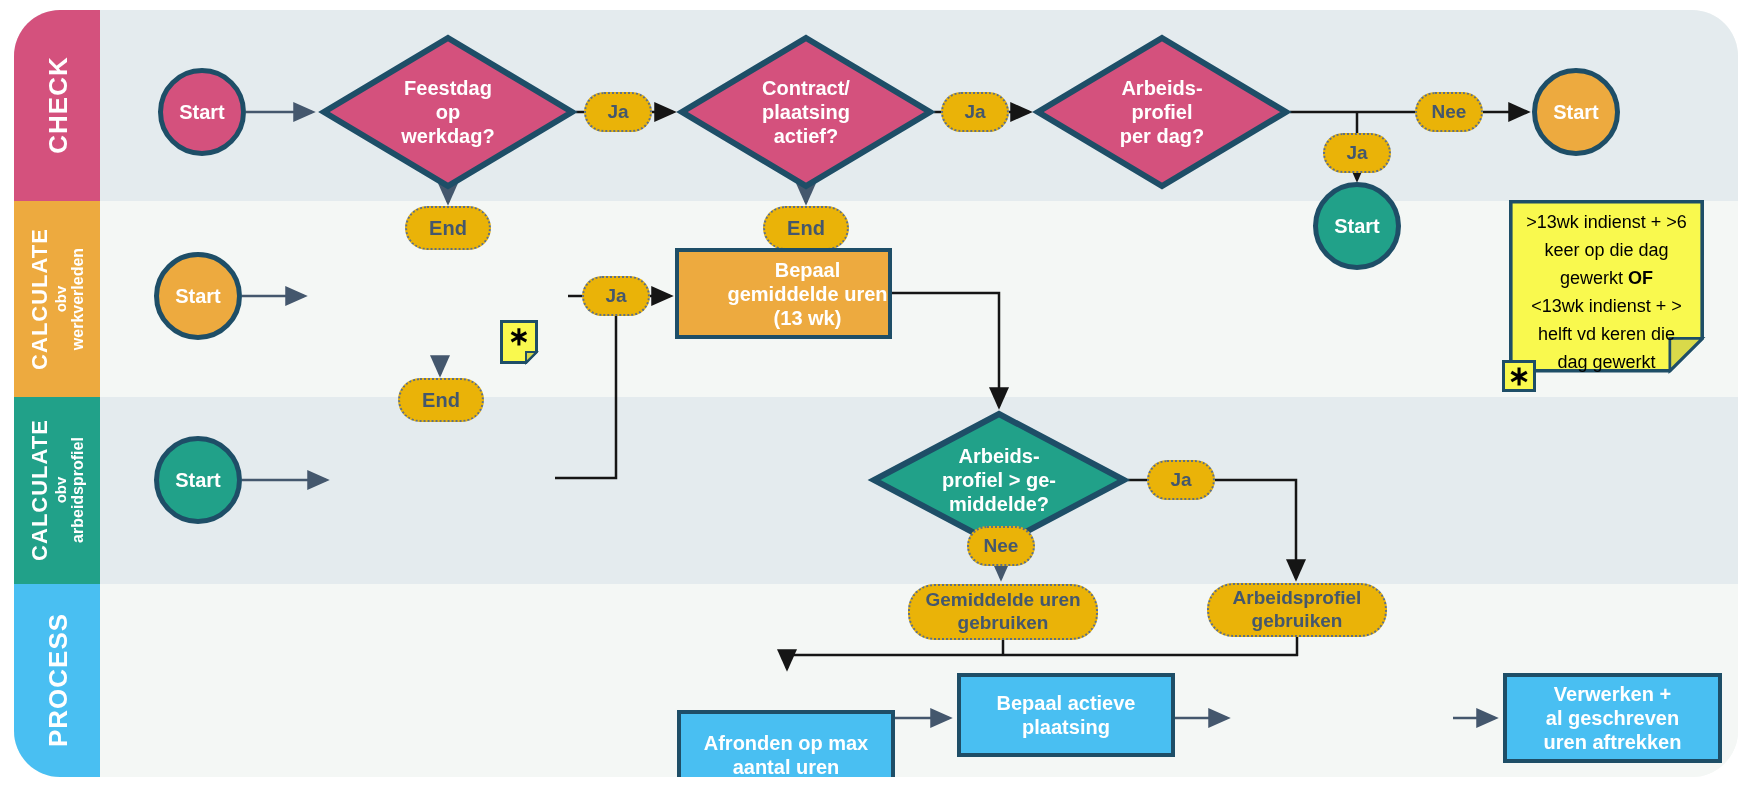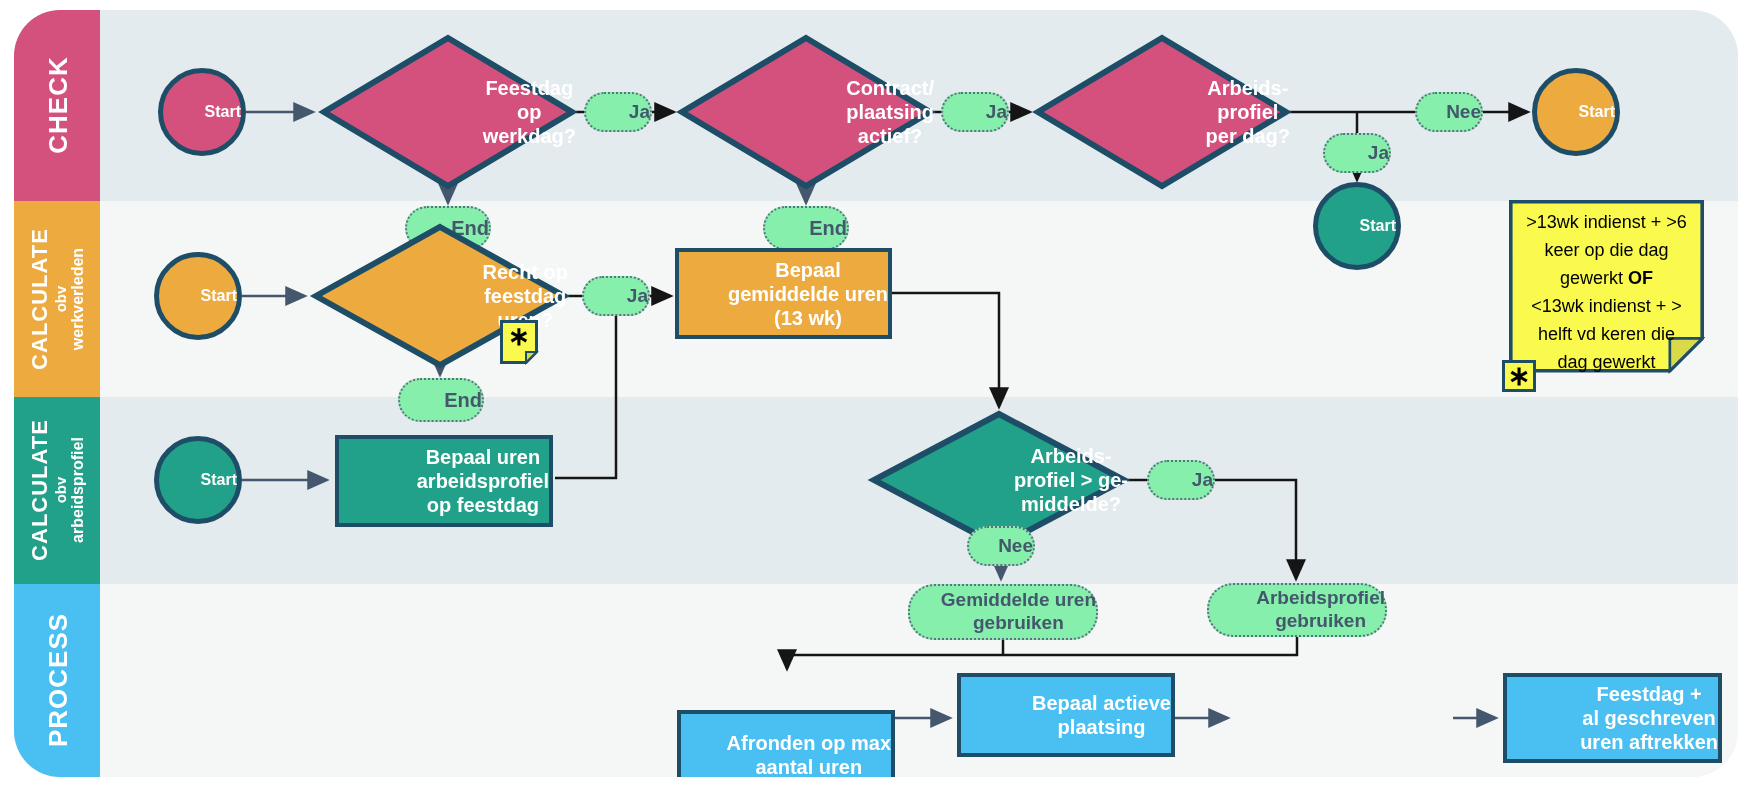--- a/index.html
+++ b/index.html
@@ -6,31 +6,31 @@
   body{width:1754px;height:786px;position:relative;font-family:"Liberation Sans",sans-serif;-webkit-font-smoothing:antialiased;}
   .canvas{position:absolute;left:14px;top:10px;width:1724px;height:767px;border-radius:46px;overflow:hidden;background:#f4f7f5;}
   .band{position:absolute;left:0;width:100%;}
   .band.b1{background:#e4ebee;}
   .band.b2{background:#f4f7f5;}
   .bar{position:absolute;left:0;width:86px;}
   .bar-label{position:absolute;transform:translate(-50%,-50%) rotate(-90deg);display:flex;flex-direction:column;align-items:center;justify-content:center;color:#fff;font-weight:bold;white-space:nowrap;text-align:center;}
   .bar-main{font-size:26px;letter-spacing:1px;line-height:1.1;}
   .bar-sub1{font-size:15px;line-height:1.15;}
   .bar-sub2{font-size:16px;line-height:1.15;}
-  .node{position:absolute;display:flex;align-items:center;justify-content:flex-end;text-align:center;font-weight:bold;z-index:3;}
+  .node{position:absolute;display:flex;align-items:center;justify-content:center;text-align:center;font-weight:bold;z-index:3;}
   .lbl{white-space:pre-line;line-height:1.2;}
-  .circle{border-radius:50%;border:5px solid #1e4e67;color:#fff;font-size:16px;box-sizing:border-box;}
+  .circle{border-radius:50%;border:5px solid #1e4e67;color:#fff;font-size:20px;box-sizing:border-box;}
   .c-pink{background:#d4517d;}
   .c-orange{background:#edaa3f;}
   .c-teal{background:#21a189;}
   .rectnode{border:4px solid #1e4e67;color:#fff;font-size:20px;box-sizing:border-box;}
   .r-orange{background:#edaa3f;padding-left:48px;}
   .r-teal{background:#21a189;}
   .r-blue{background:#49bff2;}
-  .oval{background:#86efac;border:2px dotted #5f7084;border-radius:26px;color:#44576d;box-sizing:border-box;}
+  .oval{background:#eab308;border:2px dotted #5f7084;border-radius:26px;color:#44576d;box-sizing:border-box;}
   .oval.small{font-size:19px;}
   .oval.end{font-size:20px;}
   .oval.use{font-size:19px;}
   .diamond{z-index:3;}
   .diamond svg{position:absolute;inset:0;overflow:visible;}
   .diamond .lbl{position:relative;color:#fff;font-size:20px;}
   .edges{position:absolute;inset:0;z-index:1;}
   .note{position:absolute;z-index:4;}
   .note svg{position:absolute;inset:0;overflow:visible;}
   .note-text{position:absolute;inset:8px 6px 14px 6px;display:flex;align-items:center;justify-content:center;text-align:center;color:#000;font-size:18px;line-height:1.55;white-space:pre-line;}
@@ -174,28 +174,20 @@
   </div>
 
   <div class="node circle c-teal" style="left:1299px;top:172px;width:88px;height:88px;">
     <span class="lbl">Start</span>
   </div>
 
   <div class="node circle c-orange" style="left:140px;top:242px;width:88px;height:88px;">
     <span class="lbl">Start</span>
   </div>
 
-  <div class="node diamond" style="left:298px;top:213px;width:256px;height:146px;">
-    <svg viewBox="0 0 256 146">
-        <polygon points="128,4 252,73 128,142 4,73" fill="#edaa3f" stroke="#1e4e67" stroke-width="6"></polygon>
-      </svg>
-    <span class="lbl">Recht op
-feestdag
-uren?</span>
-  </div>
 
   <div class="note" style="left:486px;top:310px;width:38px;height:44px;">
     <svg viewBox="0 0 38 44">
       <polygon points="1.5,1.5 36.5,1.5 36.5,32 26,42.5 1.5,42.5" fill="#f9f94e" stroke="#1e4e67" stroke-width="3"></polygon>
       <polygon points="36.5,32 26,42.5 26,32" fill="#d9d94a" stroke="#1e4e67" stroke-width="2"></polygon>
     </svg>
     <div class="small-note-ast">∗</div>
   </div>
 
   <div class="node oval small" style="left:568px;top:266px;width:68px;height:40px;">
@@ -225,25 +217,20 @@
 dag gewerkt</span></div></div>
   </div>
   <div class="ast-box" style="left:1488px;top:350px;width:34px;height:32px;">
     <span>∗</span>
   </div>
 
   <div class="node circle c-teal" style="left:140px;top:426px;width:88px;height:88px;">
     <span class="lbl">Start</span>
   </div>
 
-  <div class="node rectnode r-teal" style="left:321px;top:425px;width:218px;height:92px;">
-    <span class="lbl">Bepaal uren
-arbeidsprofiel
-op feestdag</span>
-  </div>
 
   <div class="node diamond" style="left:856px;top:400px;width:258px;height:140px;">
     <svg viewBox="0 0 258 140">
         <polygon points="129,4 254,70 129,136 4,70" fill="#21a189" stroke="#1e4e67" stroke-width="6"></polygon>
       </svg>
     <span class="lbl">Arbeids-
 profiel &gt; ge-
 middelde?</span>
   </div>
 
@@ -270,18 +257,18 @@
 aantal uren</span>
   </div>
 
   <div class="node rectnode r-blue" style="left:943px;top:663px;width:218px;height:84px;">
     <span class="lbl">Bepaal actieve
 plaatsing</span>
   </div>
 
 
   <div class="node rectnode r-blue" style="left:1489px;top:663px;width:219px;height:90px;">
-    <span class="lbl">Feestdag +
+    <span class="lbl">Verwerken +
 al geschreven
 uren aftrekken</span>
   </div>
 
 </div>
 
 </body></html>

